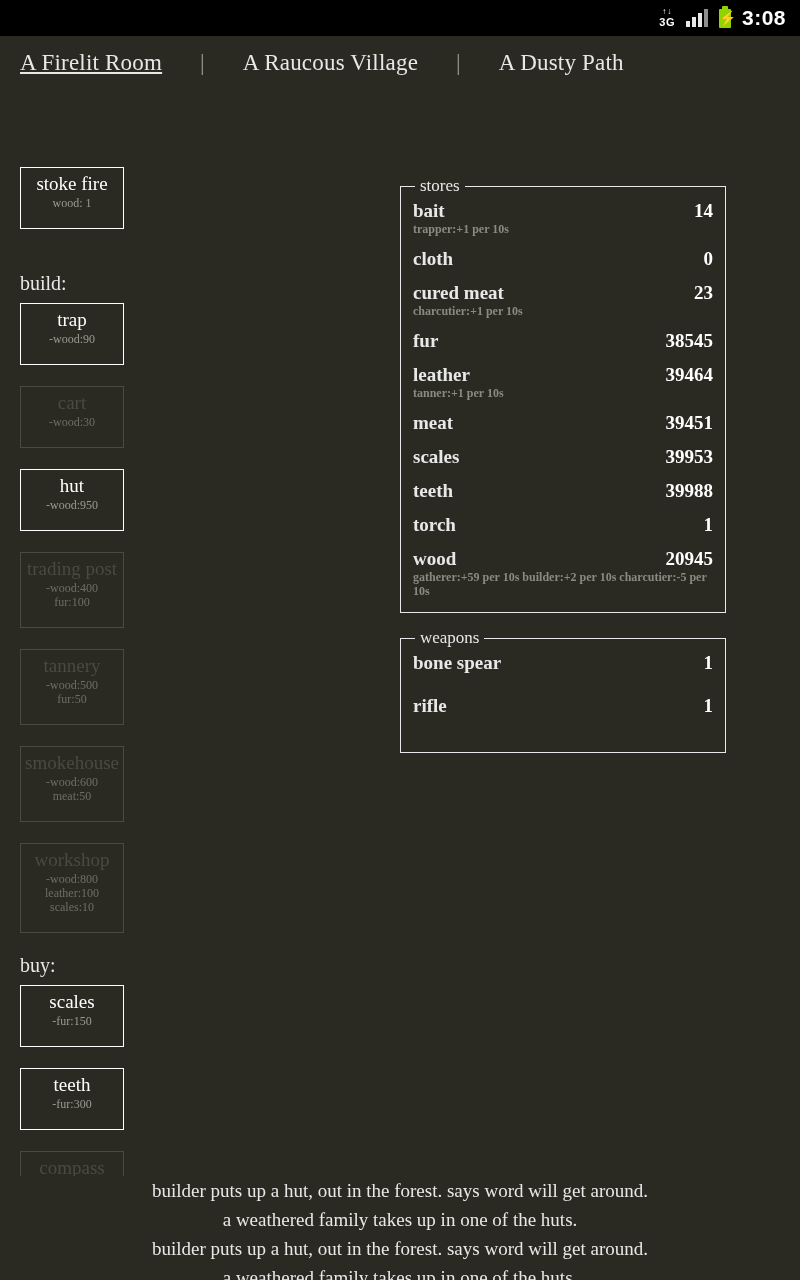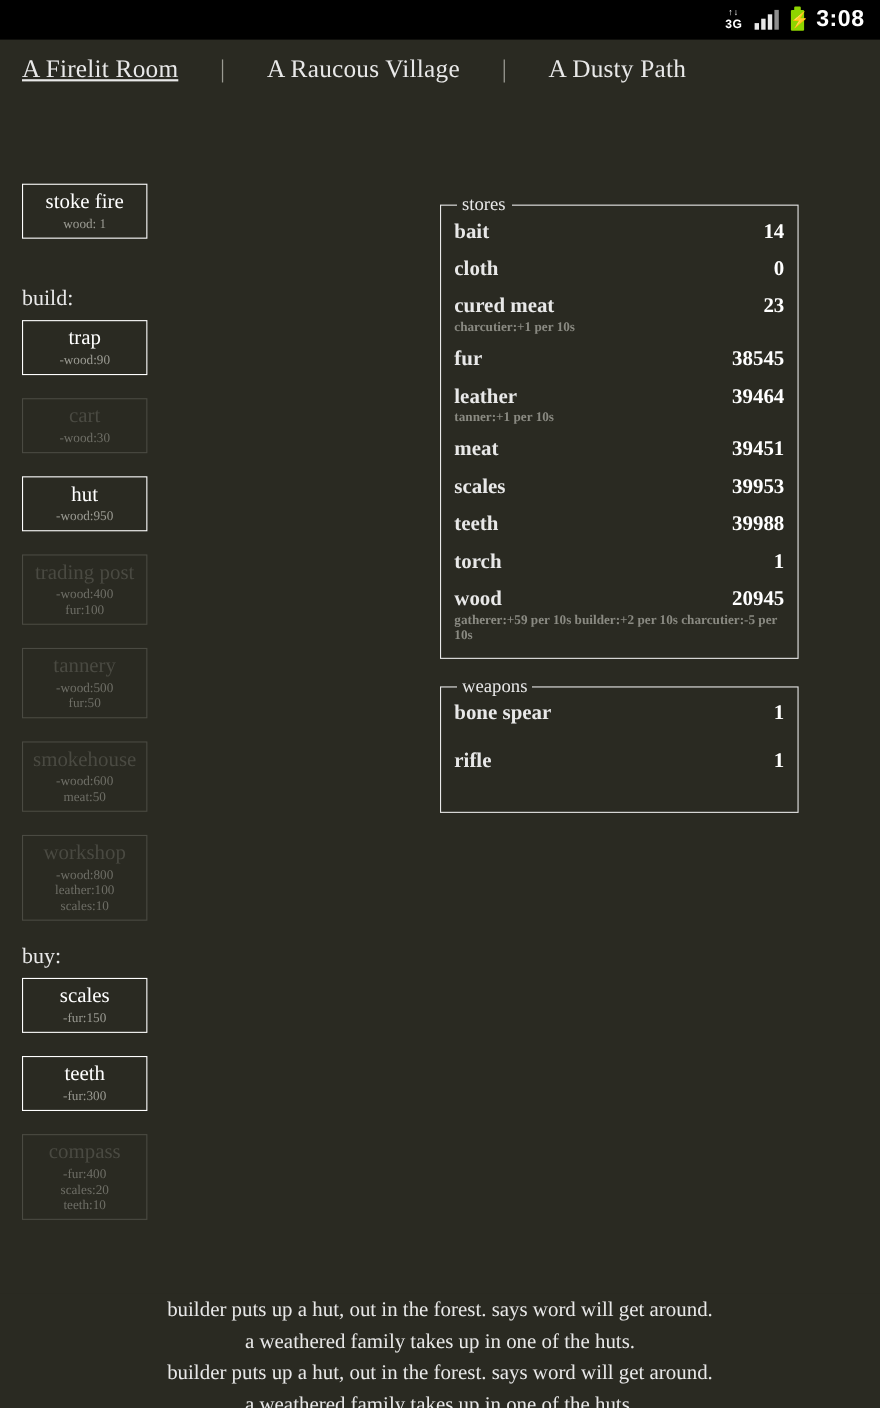--- a/index.html
+++ b/index.html
@@ -52,22 +52,22 @@
   .nav a {
     color: #e8e8e8; font-size: 23px; text-decoration: none;
     padding: 0 2px; letter-spacing: .2px;
   }
   .nav a.active { text-decoration: underline; }
   .nav .sep { color: #9a9a92; font-size: 23px; padding: 0 10px; }
 
   
   .left { position: absolute; left: 20px; top: 131px; width: 300px; }
   .btn {
-    width: 114px; border: 1px solid #fff;
-    padding: 5px 4px 6px; margin-bottom: 21px;
+    width: 104px; border: 1px solid #fff;
+    padding: 5px 4px 18px; margin-bottom: 21px;
     text-align: center; background: transparent; cursor: pointer;
   }
   .btn .t { color: #fff; font-size: 19px; line-height: 22px; white-space: nowrap; }
   .btn .c { color: #9b9b93; font-size: 12px; line-height: 14px; margin-top: 1px; }
   .btn.dim { border-color: #4a4a42; }
   .btn.dim .t { color: #4a4a42; }
   .btn.dim .c { color: #6e6e66; }
   .sect-label { color: #e8e8e8; font-size: 20px; margin: 0 0 8px 0; }
 
   
@@ -176,20 +176,21 @@
   </div>
 
   <div class="panels">
     <fieldset id="stores-panel">
       <legend>stores</legend>
     <div class="row">
           <div class="line">
             <span class="name">bait</span>
             <span class="val">14</span>
           </div>
+          <div class="note">trapper:+1 per 10s</div>
         </div>
         <div class="row">
           <div class="line">
             <span class="name">cloth</span>
             <span class="val">0</span>
           </div>
         </div>
         <div class="row">
           <div class="line">
             <span class="name">cured meat</span>

